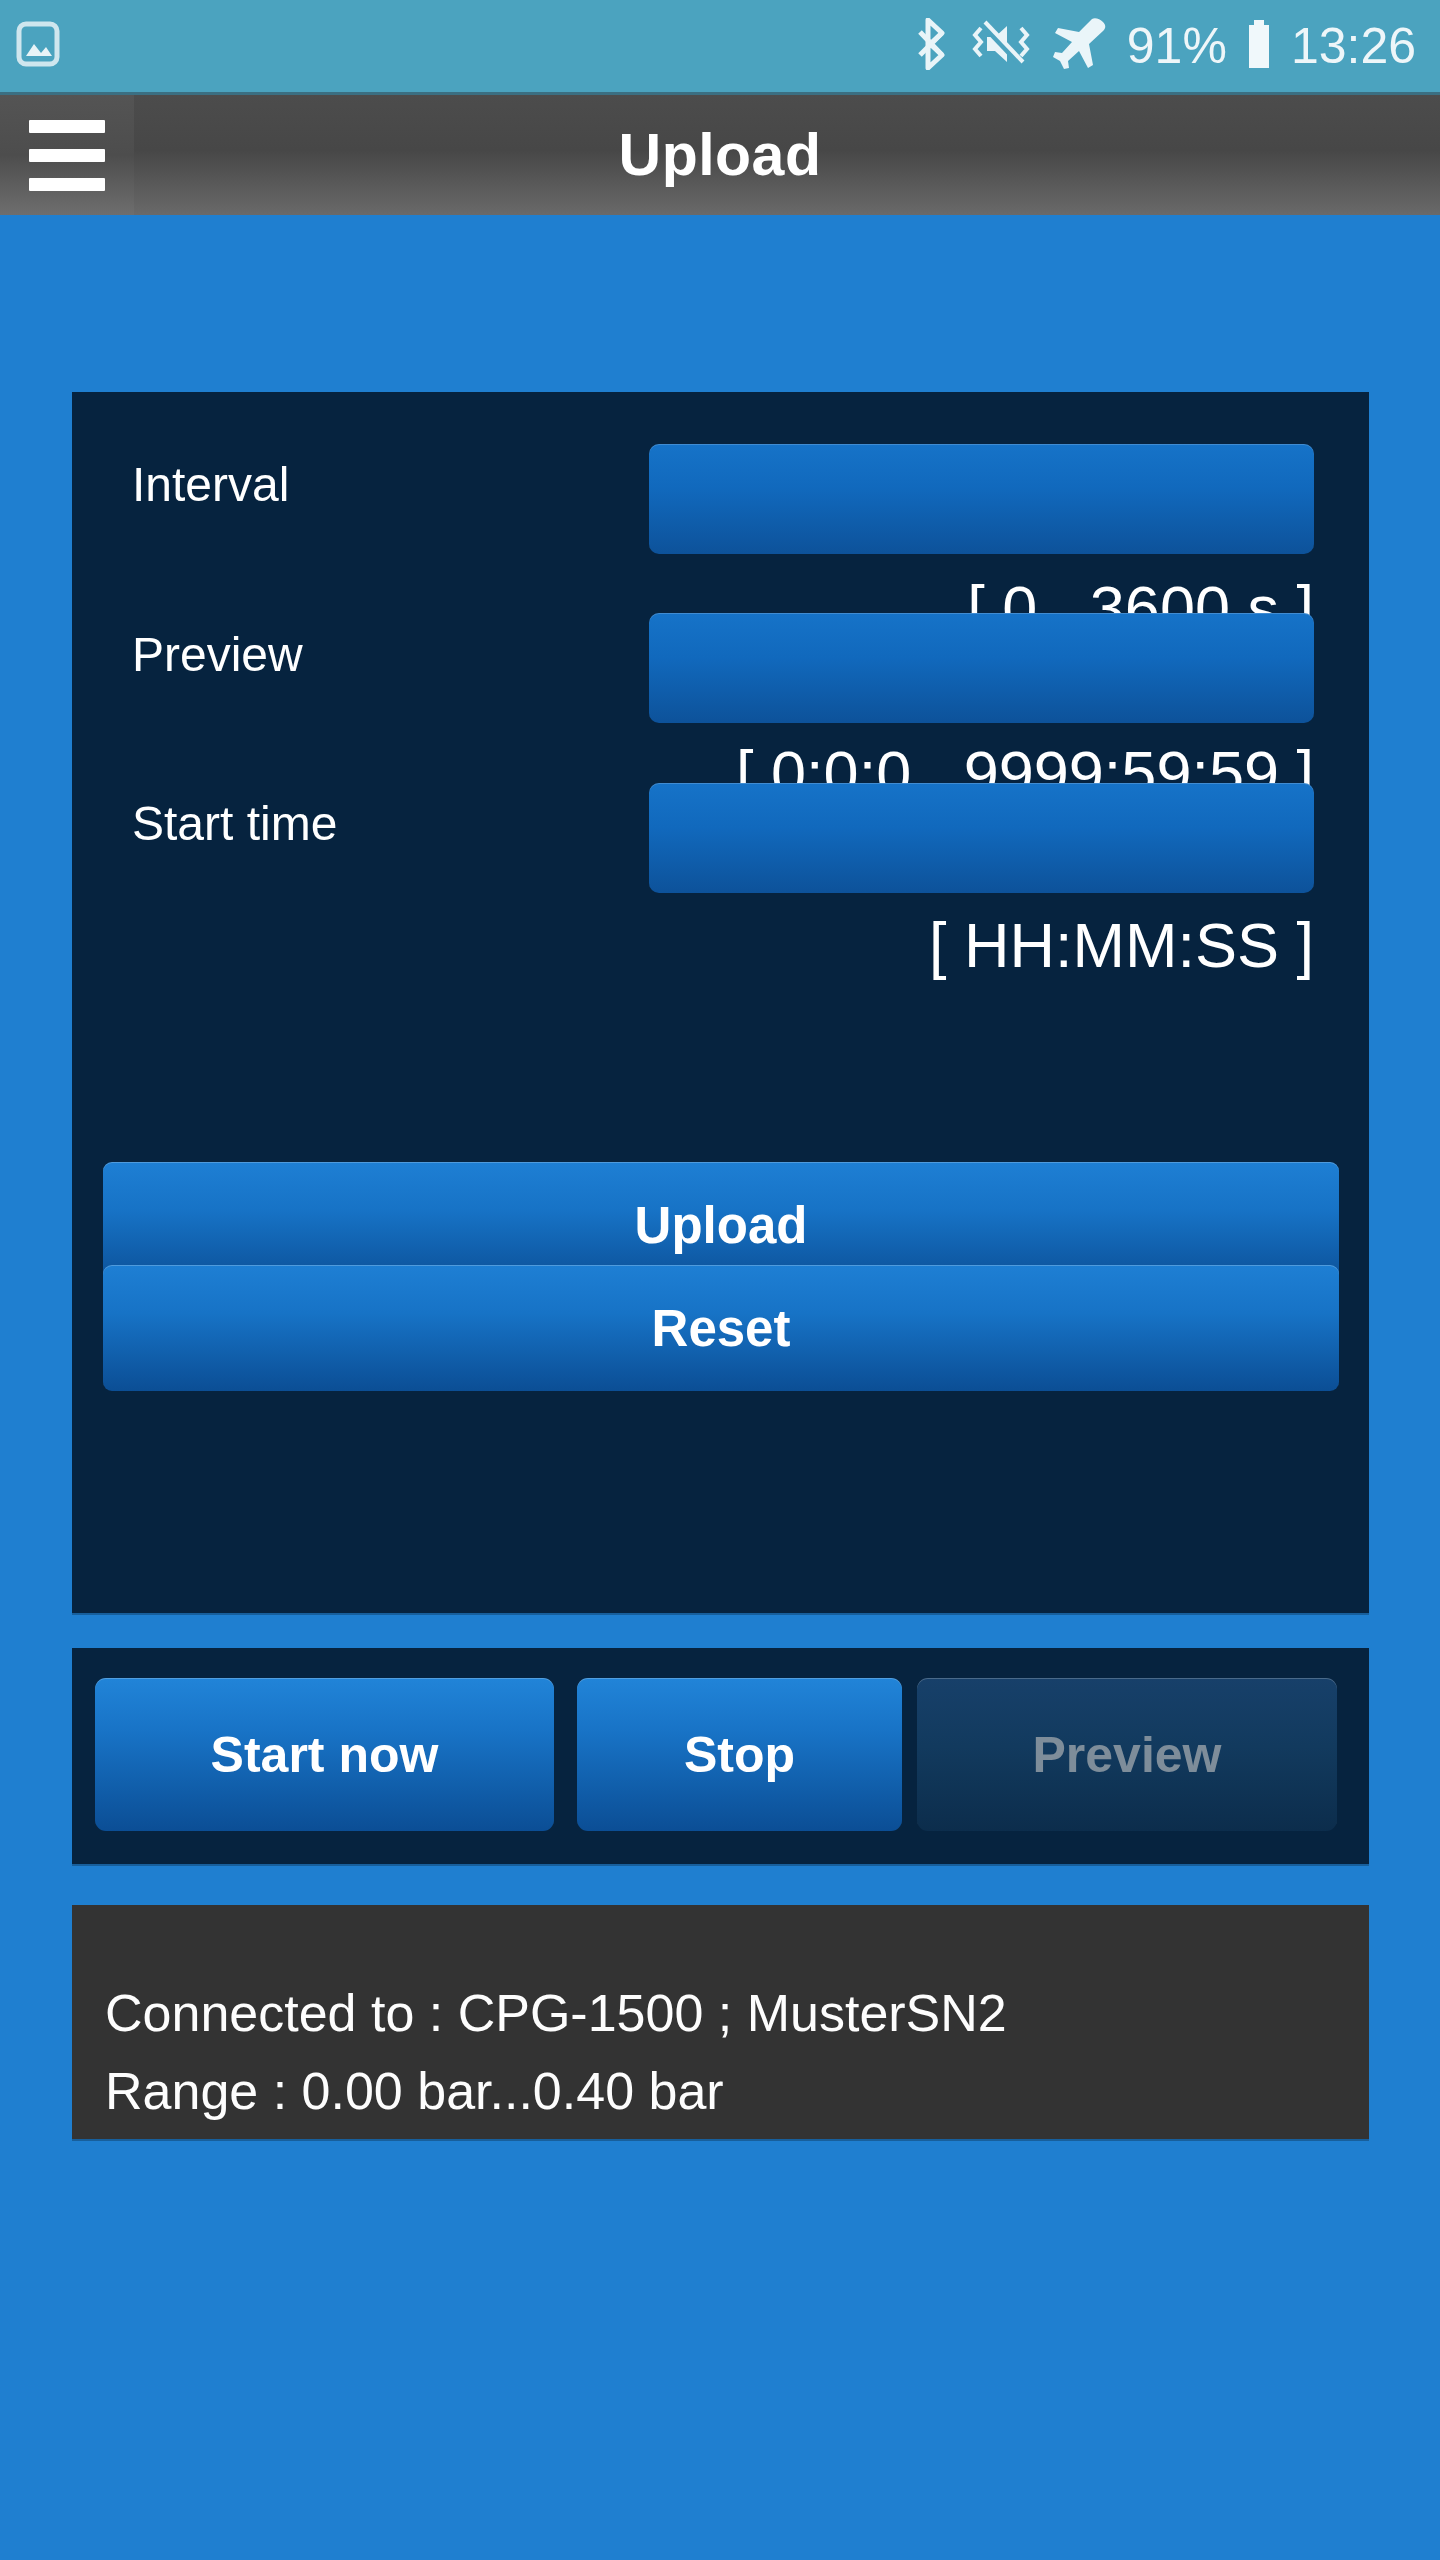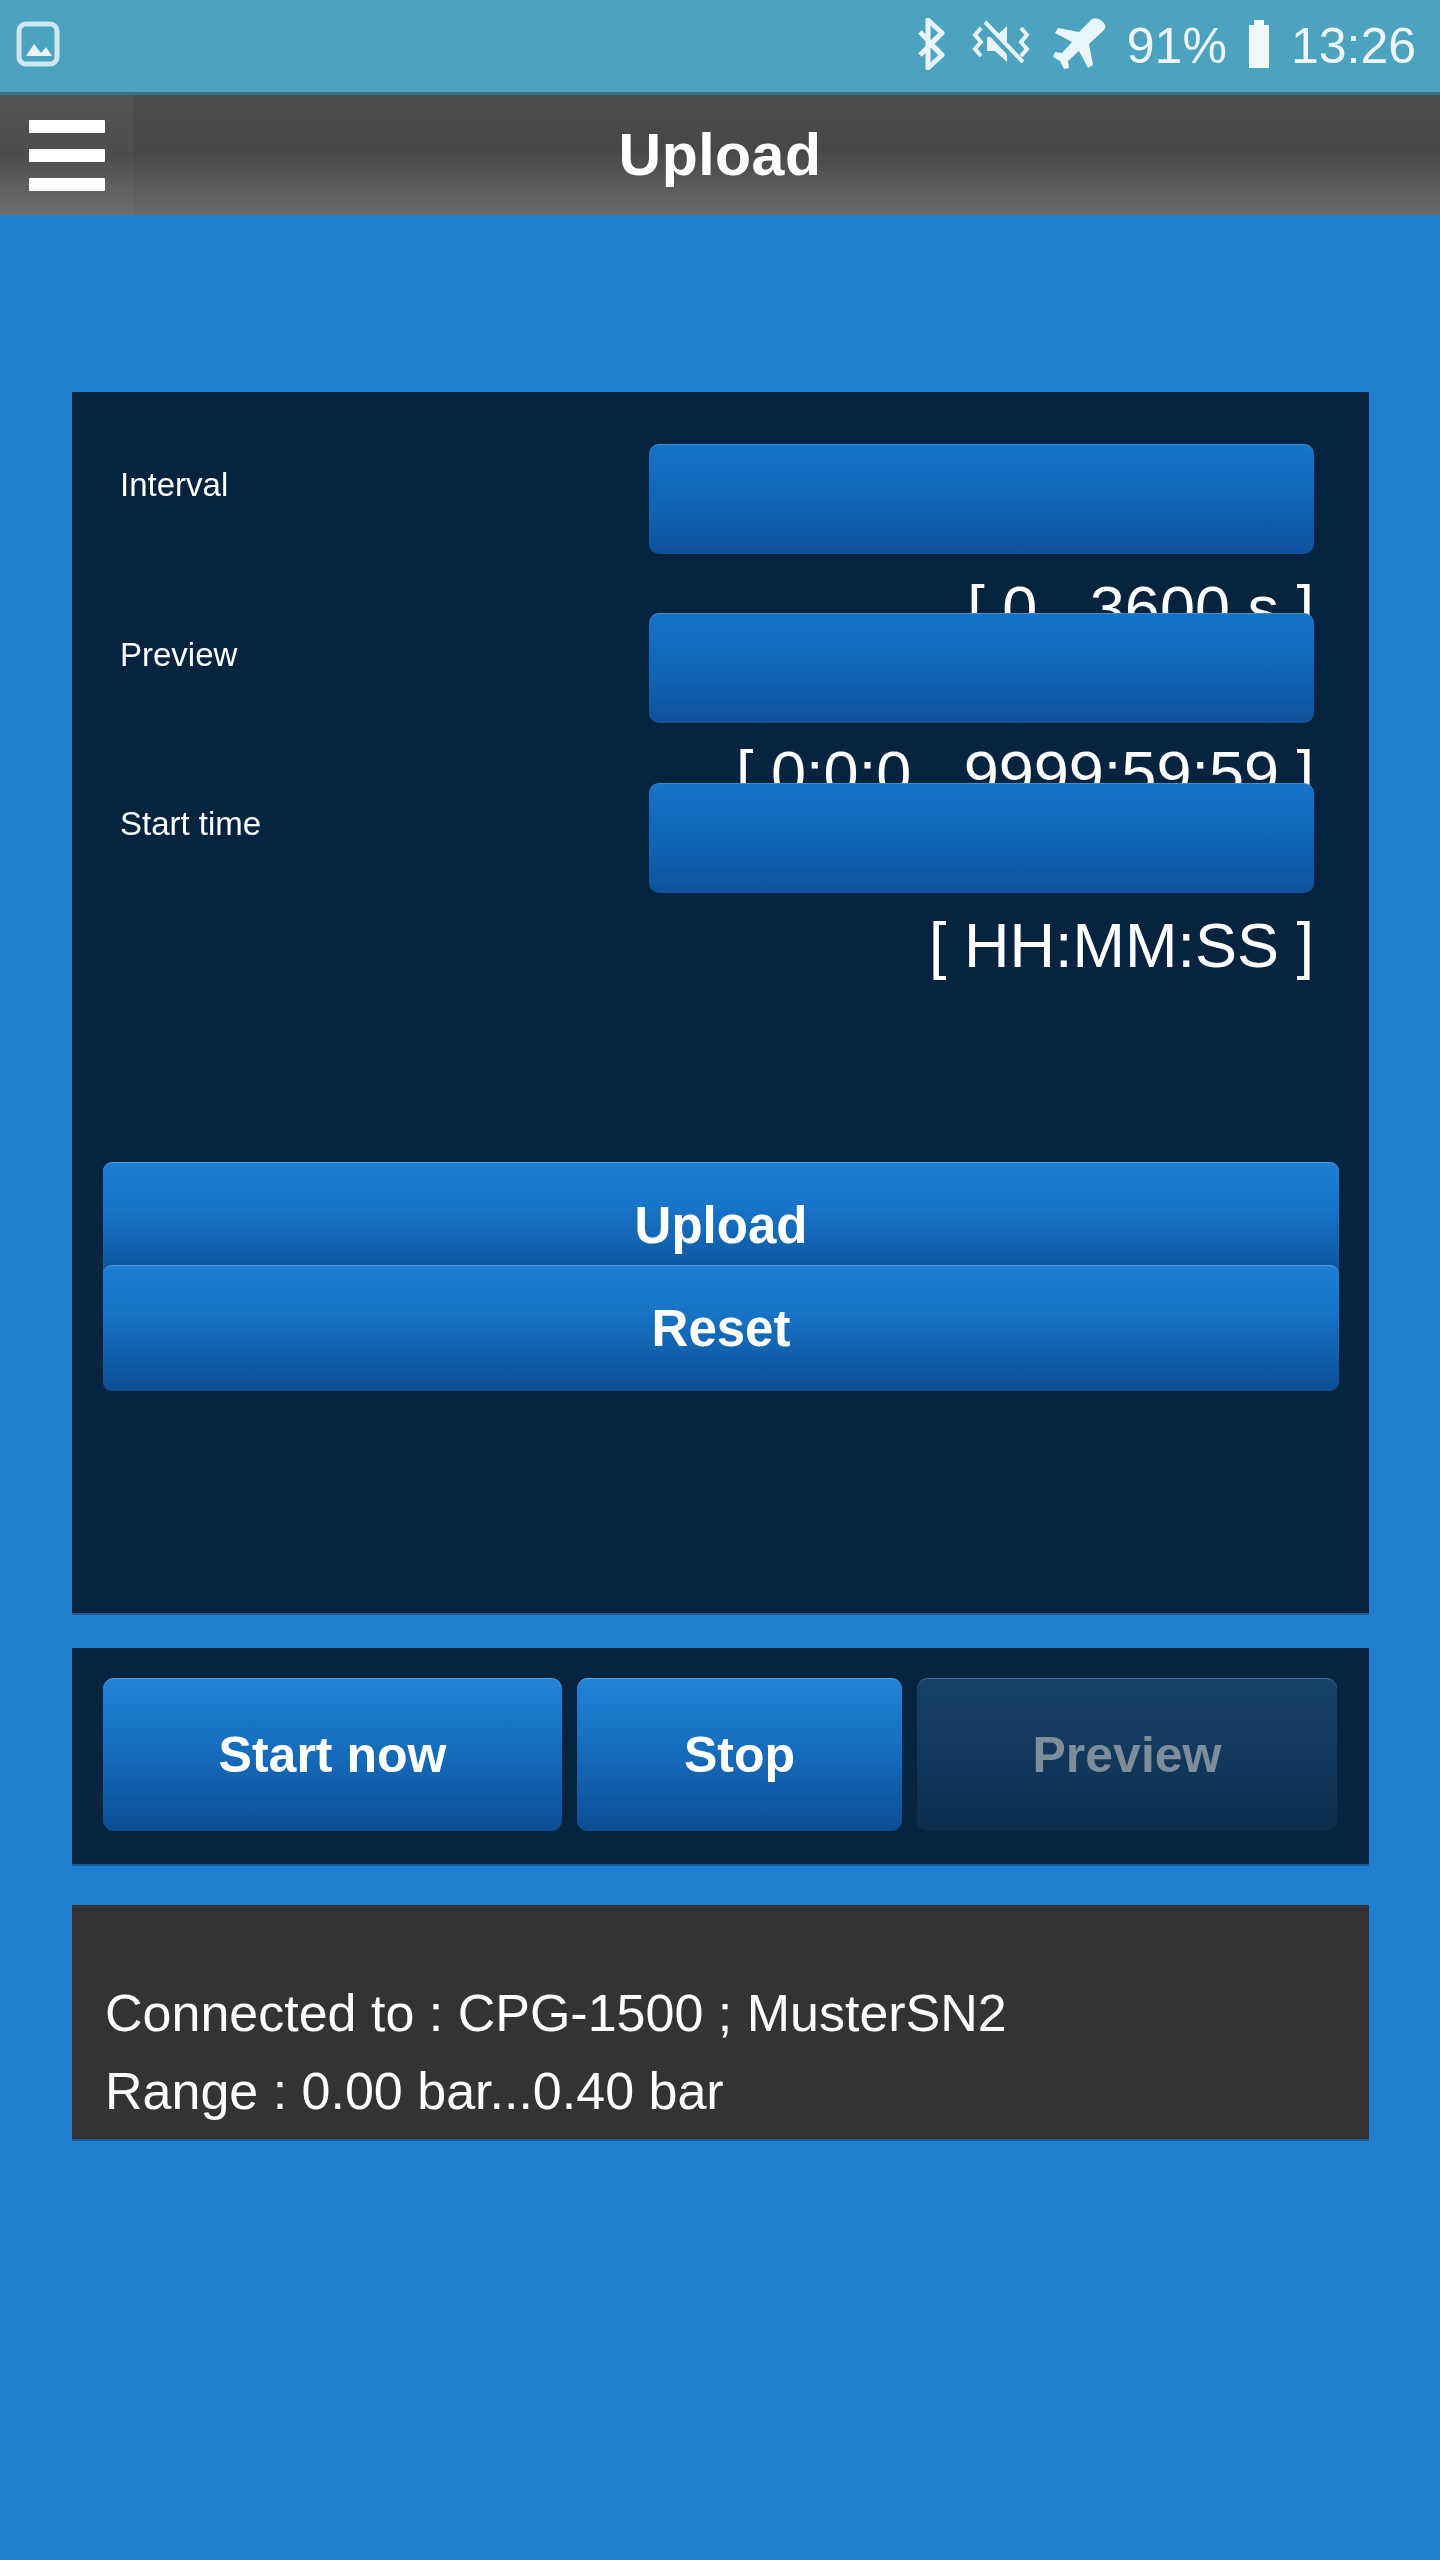--- a/index.html
+++ b/index.html
@@ -113,23 +113,23 @@
   }
 
   
   .form-row {
     position: absolute;
     left: 0;
     width: 1297px;
   }
   .row-label {
     position: absolute;
-    left: 48px;
-    color: #ffffff;
-    font-size: 33px;
+    left: 60px;
+    color: #ffffff;
+    font-size: 48px;
     font-weight: 400;
     line-height: 52px;
   }
   .row-input {
     position: absolute;
     left: 577px;
     width: 665px;
     height: 110px;
     border: 0;
     border-radius: 10px;
@@ -180,21 +180,21 @@
     border: 0;
     border-radius: 11px;
     font-family: "Liberation Sans", sans-serif;
     font-size: 50px;
     font-weight: bold;
     color: #ffffff;
     background: linear-gradient(to bottom, #2184d8 0%, #1873c6 35%, #0b4e95 100%);
     box-shadow: inset 0 1px 0 rgba(255,255,255,0.22);
     cursor: pointer;
   }
-  #start-now-button { left: 31px;  width: 459px; }
+  #start-now-button { left: 23px;  width: 459px; }
   #stop-button      { left: 505px; width: 325px; }
   #preview-button   {
     left: 845px; width: 420px;
     background: linear-gradient(to bottom, #17406a 0%, #123a5e 45%, #0c2d4c 100%);
     color: #7e8d9a;
     cursor: default;
   }
 
   
   .status-line {

